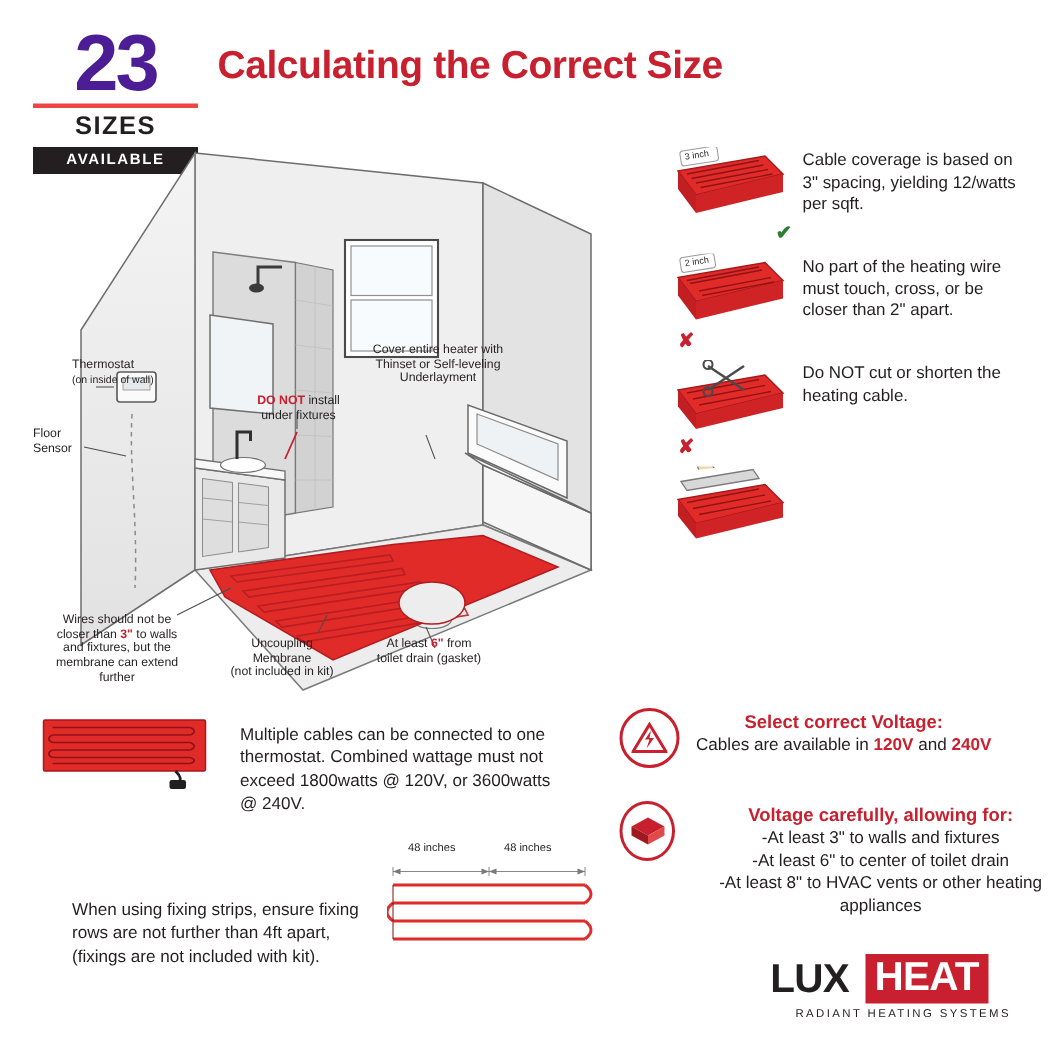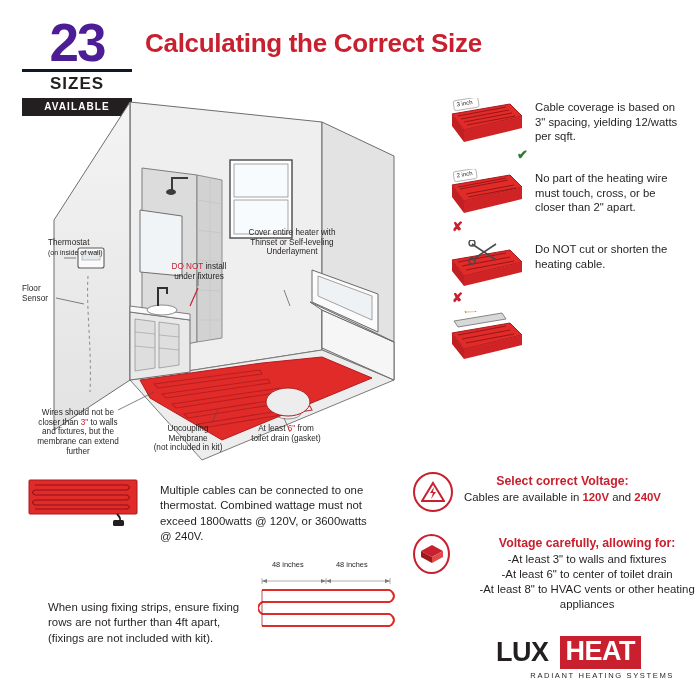--- a/index.html
+++ b/index.html
@@ -12,40 +12,40 @@
   
   .badge {
     position:absolute; left:22px; top:18px; width:110px; text-align:center;
   }
   .badge-num {
     font-size:53px; font-weight:bold; line-height:0.95; letter-spacing:-2px;
     color:#4c1d95;
   }
   .badge-sizes {
     font-size:17px; font-weight:bold; letter-spacing:1px;
-    border-top:3px solid #0f172a; padding-top:2px; margin-top:1px;
+    border-top:3px solid #ef4444; padding-top:2px; margin-top:1px;
   }
   .badge-avail {
     margin-top:4px; background:#231f20; color:#fff; font-size:10px;
     font-weight:bold; letter-spacing:1.1px; padding:3px 0 4px 0;
   }
   
   .title {
     position:absolute; left:145px; top:28px; width:470px;
     font-size:26px; font-weight:bold; color:#c8202e; letter-spacing:-0.3px;
   }
   
   .room {
     position:absolute; left:22px; top:80px; width:415px; height:390px;
   }
   .room svg { display:block; }
   .lbl {
     position:absolute; font-size:8.2px; line-height:1.18; color:#231f20;
   }
-  .lbl-red { color:#c8202e; font-weight:normal; }
+  .lbl-red { color:#c8202e; font-weight:bold; }
   .lbl-c { text-align:center; }
   
   .rules { position:absolute; left:448px; top:98px; width:236px; }
   .rule { display:flex; align-items:flex-start; margin-bottom:17px; }
   .rule-img { width:78px; height:54px; flex:0 0 78px; position:relative; }
   .rule-txt { font-size:11.3px; line-height:1.30; padding-left:9px; padding-top:2px;}
   .tick { position:absolute; right:-2px; bottom:-10px; color:#2e7d32; font-size:13px; font-weight:bold;}
   .cross { position:absolute; left:4px; bottom:-11px; color:#c8202e; font-size:13px; font-weight:bold;}
   
   .mat-a { position:absolute; left:27px; top:478px; width:120px; height:48px;}
@@ -63,21 +63,21 @@
   .br { position:absolute; left:413px; width:300px;text-align:center; }
   .br-head { color:#c8202e; font-weight:bold; font-size:12.3px; margin-bottom:2px;}
   .br-body { font-size:11.4px; line-height:1.33; }
   .br-body b { color:#c8202e; }
   .icon-circle {
     width:40px; height:40px; border-radius:50%; border:2.4px solid #c8202e;
     display:flex; align-items:center; justify-content:center;
   }
   
   .logo { position:absolute; left:496px; top:636px; width:180px; }
-  .logo-row { display:flex; align-items:center; }
+  .logo-row { display:flex; align-items:center;justify-content:center; }
   .logo-lux { font-size:27px; font-weight:bold; color:#231f20; letter-spacing:-0.5px;}
   .logo-heat {
     font-size:27px; font-weight:bold; color:#ffffff; background:#c8202e;
     padding:0 6px 2px 6px; margin-left:11px; letter-spacing:-0.5px;
   }
   .logo-sub {
     font-size:7.6px; letter-spacing:1.6px; color:#231f20; text-align:right;
     margin-top:2px; padding-right:2px;
   }
 </style>

